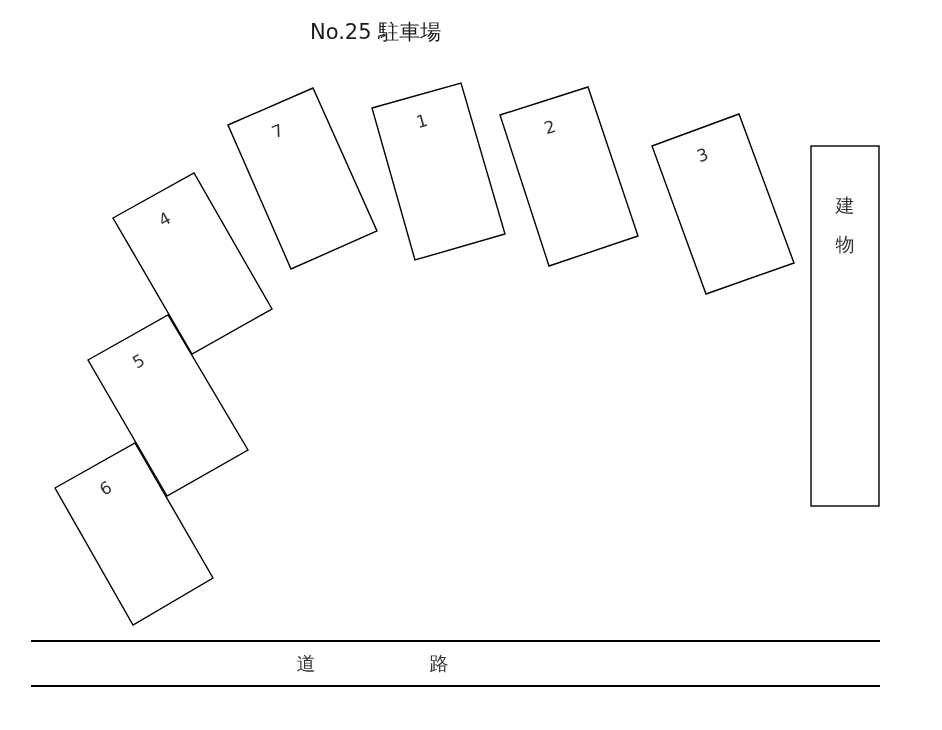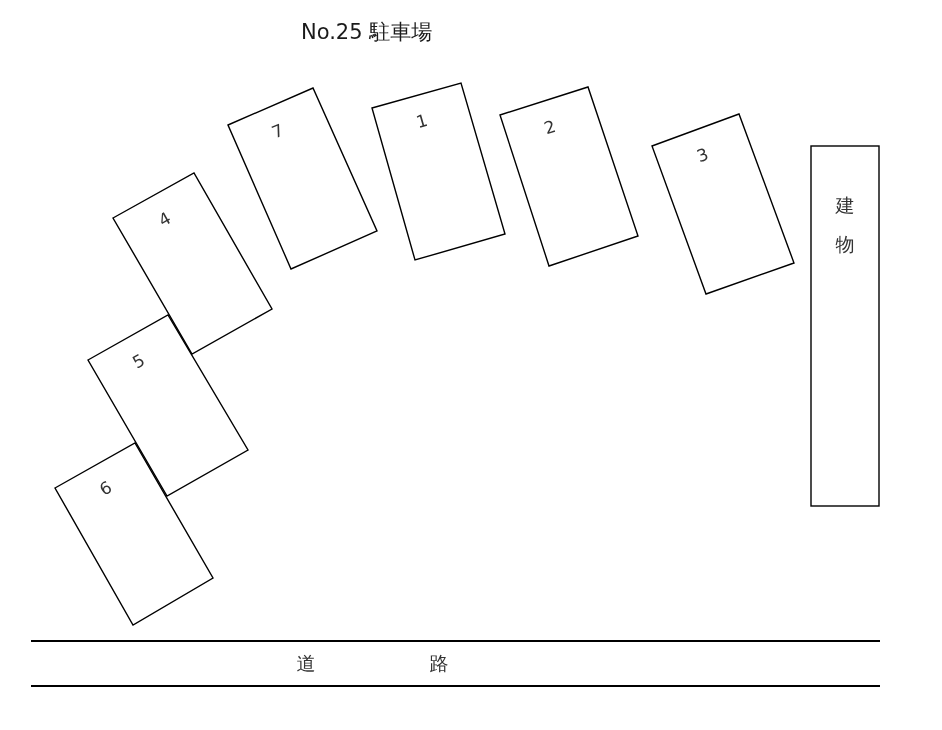--- a/index.html
+++ b/index.html
@@ -1,20 +1,20 @@
 <!DOCTYPE html>
 <html><head>
   <meta charset="utf-8">
   <style>
     html, body { margin: 0; padding: 0; background: #ffffff; }
     body { width: 942px; height: 730px; position: relative; overflow: hidden;
            font-family: "DejaVu Sans", "Liberation Sans", sans-serif; }
     #title { position: absolute; left: 0; top: 18px; width: 942px; text-align: left;
              font-size: 21px; color: #1a1a1a; }
-    #title span { position: absolute; left: 301px; white-space: nowrap; }
+    #title span { position: absolute; left: 310px; white-space: nowrap; }
     svg { position: absolute; left: 0; top: 0; }
     .lbl { font-family: "DejaVu Sans", "Liberation Sans", sans-serif; font-size: 17px; fill: #333333; }
     .cjk { font-family: "DejaVu Sans", "Liberation Sans", sans-serif; font-size: 19px; fill: #333333; }
   </style>
 </head>
 <body>
 
 <div id="title">
   <span>No.25 駐車場</span>
 </div>

